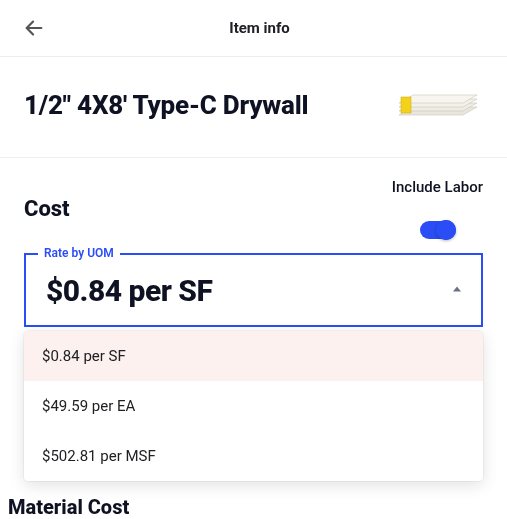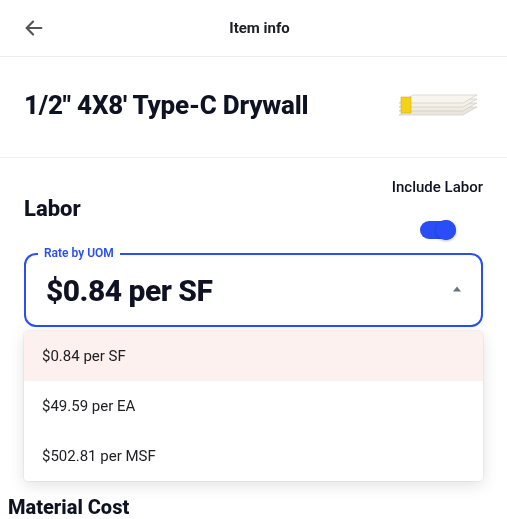--- a/index.html
+++ b/index.html
@@ -14,21 +14,21 @@
   .rate-section { padding: 20px 24px 0 24px; }
   .rate-head { display: flex; align-items: center; justify-content: space-between; margin-bottom: 14px; }
   .rate-label { font-size: 22px; font-weight: 800; color: #0f1222; }
   .labor-wrap { display: flex; align-items: center; gap: 25px; flex-direction: column; }
   .labor-text { font-size: 15px; color: #0f1222; font-weight: 500; }
   .switch { position: relative; width: 34px; height: 18px; background: #2a4df5; border-radius: 20px; cursor: pointer; }
   .switch .knob { position: absolute; right: -2px; top: -1px; width: 20px; height: 20px; background: #2a4df5; border-radius: 50%; box-shadow: 0 1px 3px rgba(0,0,0,0.3); }
   .switch .knob::after { content: ""; position: absolute; inset: 2px; background: #2a4df5; border-radius: 50%; }
   .switch .knob-inner { position: absolute; inset: 0; border-radius: 50%; background: #2a4df5; }
   .select-wrap { position: relative; }
-  .select-field { border: 2px solid #2a4df5; border-radius: 12px; height: 74px; display: flex; align-items: center; padding: 0 20px; cursor: pointer; position: relative; background: #fff; }
+  .select-field { border: 2px solid #2a4df5; border-radius: 0; height: 74px; display: flex; align-items: center; padding: 0 20px; cursor: pointer; position: relative; background: #fff; }
   .select-legend { position: absolute; top: -9px; left: 12px; background: #fff; padding: 0 6px; font-size: 12px; color: #2a4df5; font-weight: 600; }
   .select-value { font-size: 30px; font-weight: 800; color: #0f1222; letter-spacing: -0.5px; }
   .caret { position: absolute; right: 18px; top: 50%; transform: translateY(-50%); color: #6b7280; }
   .dropdown { position: absolute; left: 0; right: 0; top: 78px; background: #fff; border-radius: 4px; box-shadow: 0 4px 16px rgba(0,0,0,0.12), 0 0 0 1px rgba(0,0,0,0.04); overflow: hidden; z-index: 10; }
   .dropdown .opt { padding: 16px 18px; font-size: 15px; color: #202124; cursor: pointer; }
   .dropdown .opt.selected { background: #fdf1ef; }
   .below-label { position: absolute; bottom: 0px; left: 8px; font-size: 20px; font-weight: 800; color: #0f1222; }
 </style>
 </head>
 <body>
@@ -53,21 +53,21 @@
       <polygon points="6,22 70,22 84,14 20,14" fill="#f4f1e9" stroke="#c9c6bd" stroke-width="0.6"></polygon>
       <polygon points="6,18 70,18 84,10 20,10" fill="#f8f5ee" stroke="#c9c6bd" stroke-width="0.6"></polygon>
       <rect x="8" y="12" width="10" height="16" fill="#f5d21a" stroke="#caa60e" stroke-width="0.5"></rect>
     </g>
   </svg>
 </div>
 <div class="divider"></div>
 
 <div class="rate-section">
   <div class="rate-head">
-    <div class="rate-label">Labor</div>
+    <div class="rate-label">Cost</div>
     <div class="labor-wrap">
       <span class="labor-text">Include Labor</span>
       <div class="switch">
         <div class="knob">
             <div class="knob-inner"></div>
           </div>
       </div>
     </div>
   </div>
 

